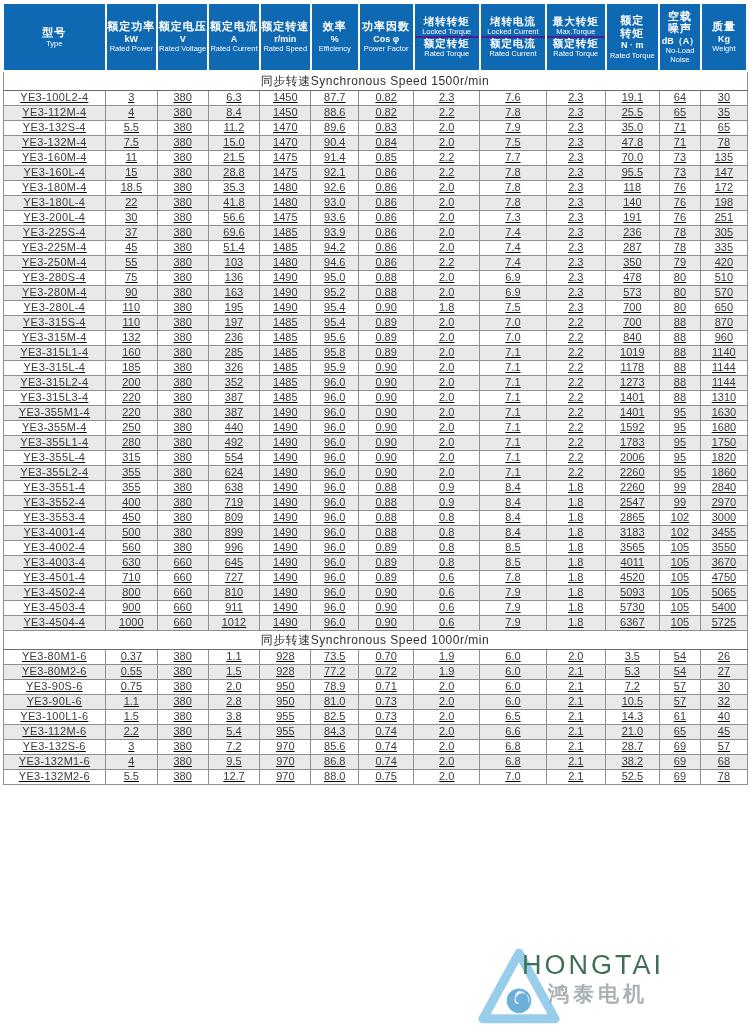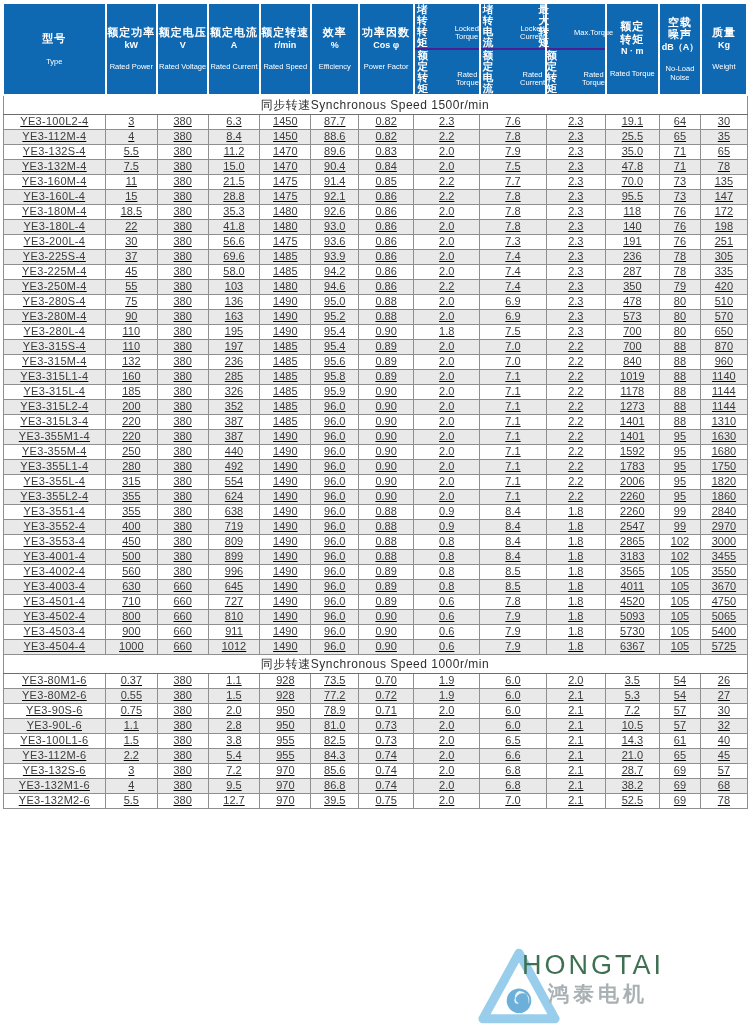--- a/index.html
+++ b/index.html
@@ -15,23 +15,23 @@
   }
   
   thead th{
     background:#0f68b2;color:#ffffff;border:2px solid #ffffff;
     padding:0;vertical-align:middle;font-weight:bold;
   }
   thead tr{height:68px;}
   .hcell{display:flex;flex-direction:column;align-items:center;justify-content:center;height:100%;line-height:1.15;}
   .h-zh{font-size:11px;font-weight:bold;letter-spacing:1px;white-space:pre-line;}
   .h-unit{font-size:9px;font-weight:bold;margin-top:1px;}
-  .h-en{font-size:7.5px;font-weight:normal;margin-top:13px;white-space:pre-line;}
+  .h-en{font-size:7.5px;font-weight:normal;margin-top:1px;white-space:pre-line;}
   .ratio-wrap{display:flex;flex-direction:column;height:100%;}
-  .ratio-half{flex:1;display:flex;flex-direction:row;align-items:center;justify-content:center;line-height:1.05;gap:24px;}
+  .ratio-half{flex:1;display:flex;flex-direction:column;align-items:center;justify-content:center;line-height:1.05;}
   .ratio-half + .ratio-half{border-top:2px solid #4c1d95;}
   .ratio-half .h-zh{font-size:10.5px;}
   .ratio-half .h-en{font-size:7.5px;}
   
   tbody td{
     border:1px solid #8f8f8f;color:#3d3d3d;font-size:11px;
     text-align:center;vertical-align:middle;padding:0;line-height:1;
   }
   tbody tr.data-row{height:15px;text-decoration:underline;}
   tbody tr.stripe td{background:#e9e9e9;}
@@ -341,21 +341,21 @@
           <td>7.4</td>
           <td>2.3</td>
           <td>236</td>
           <td>78</td>
           <td>305</td>
         </tr>
         <tr class="data-row">
           <td class="type-cell">YE3-225M-4</td>
           <td>45</td>
           <td>380</td>
-          <td>58.0</td>
+          <td>51.4</td>
           <td>1485</td>
           <td>94.2</td>
           <td>0.86</td>
           <td>2.0</td>
           <td>7.4</td>
           <td>2.3</td>
           <td>287</td>
           <td>78</td>
           <td>335</td>
         </tr>
@@ -856,21 +856,21 @@
           <td>38.2</td>
           <td>69</td>
           <td>68</td>
         </tr>
         <tr class="data-row">
           <td class="type-cell">YE3-132M2-6</td>
           <td>5.5</td>
           <td>380</td>
           <td>12.7</td>
           <td>970</td>
-          <td>39.5</td>
+          <td>88.0</td>
           <td>0.75</td>
           <td>2.0</td>
           <td>7.0</td>
           <td>2.1</td>
           <td>52.5</td>
           <td>69</td>
           <td>78</td>
         </tr>
       </tbody>
   </table>

